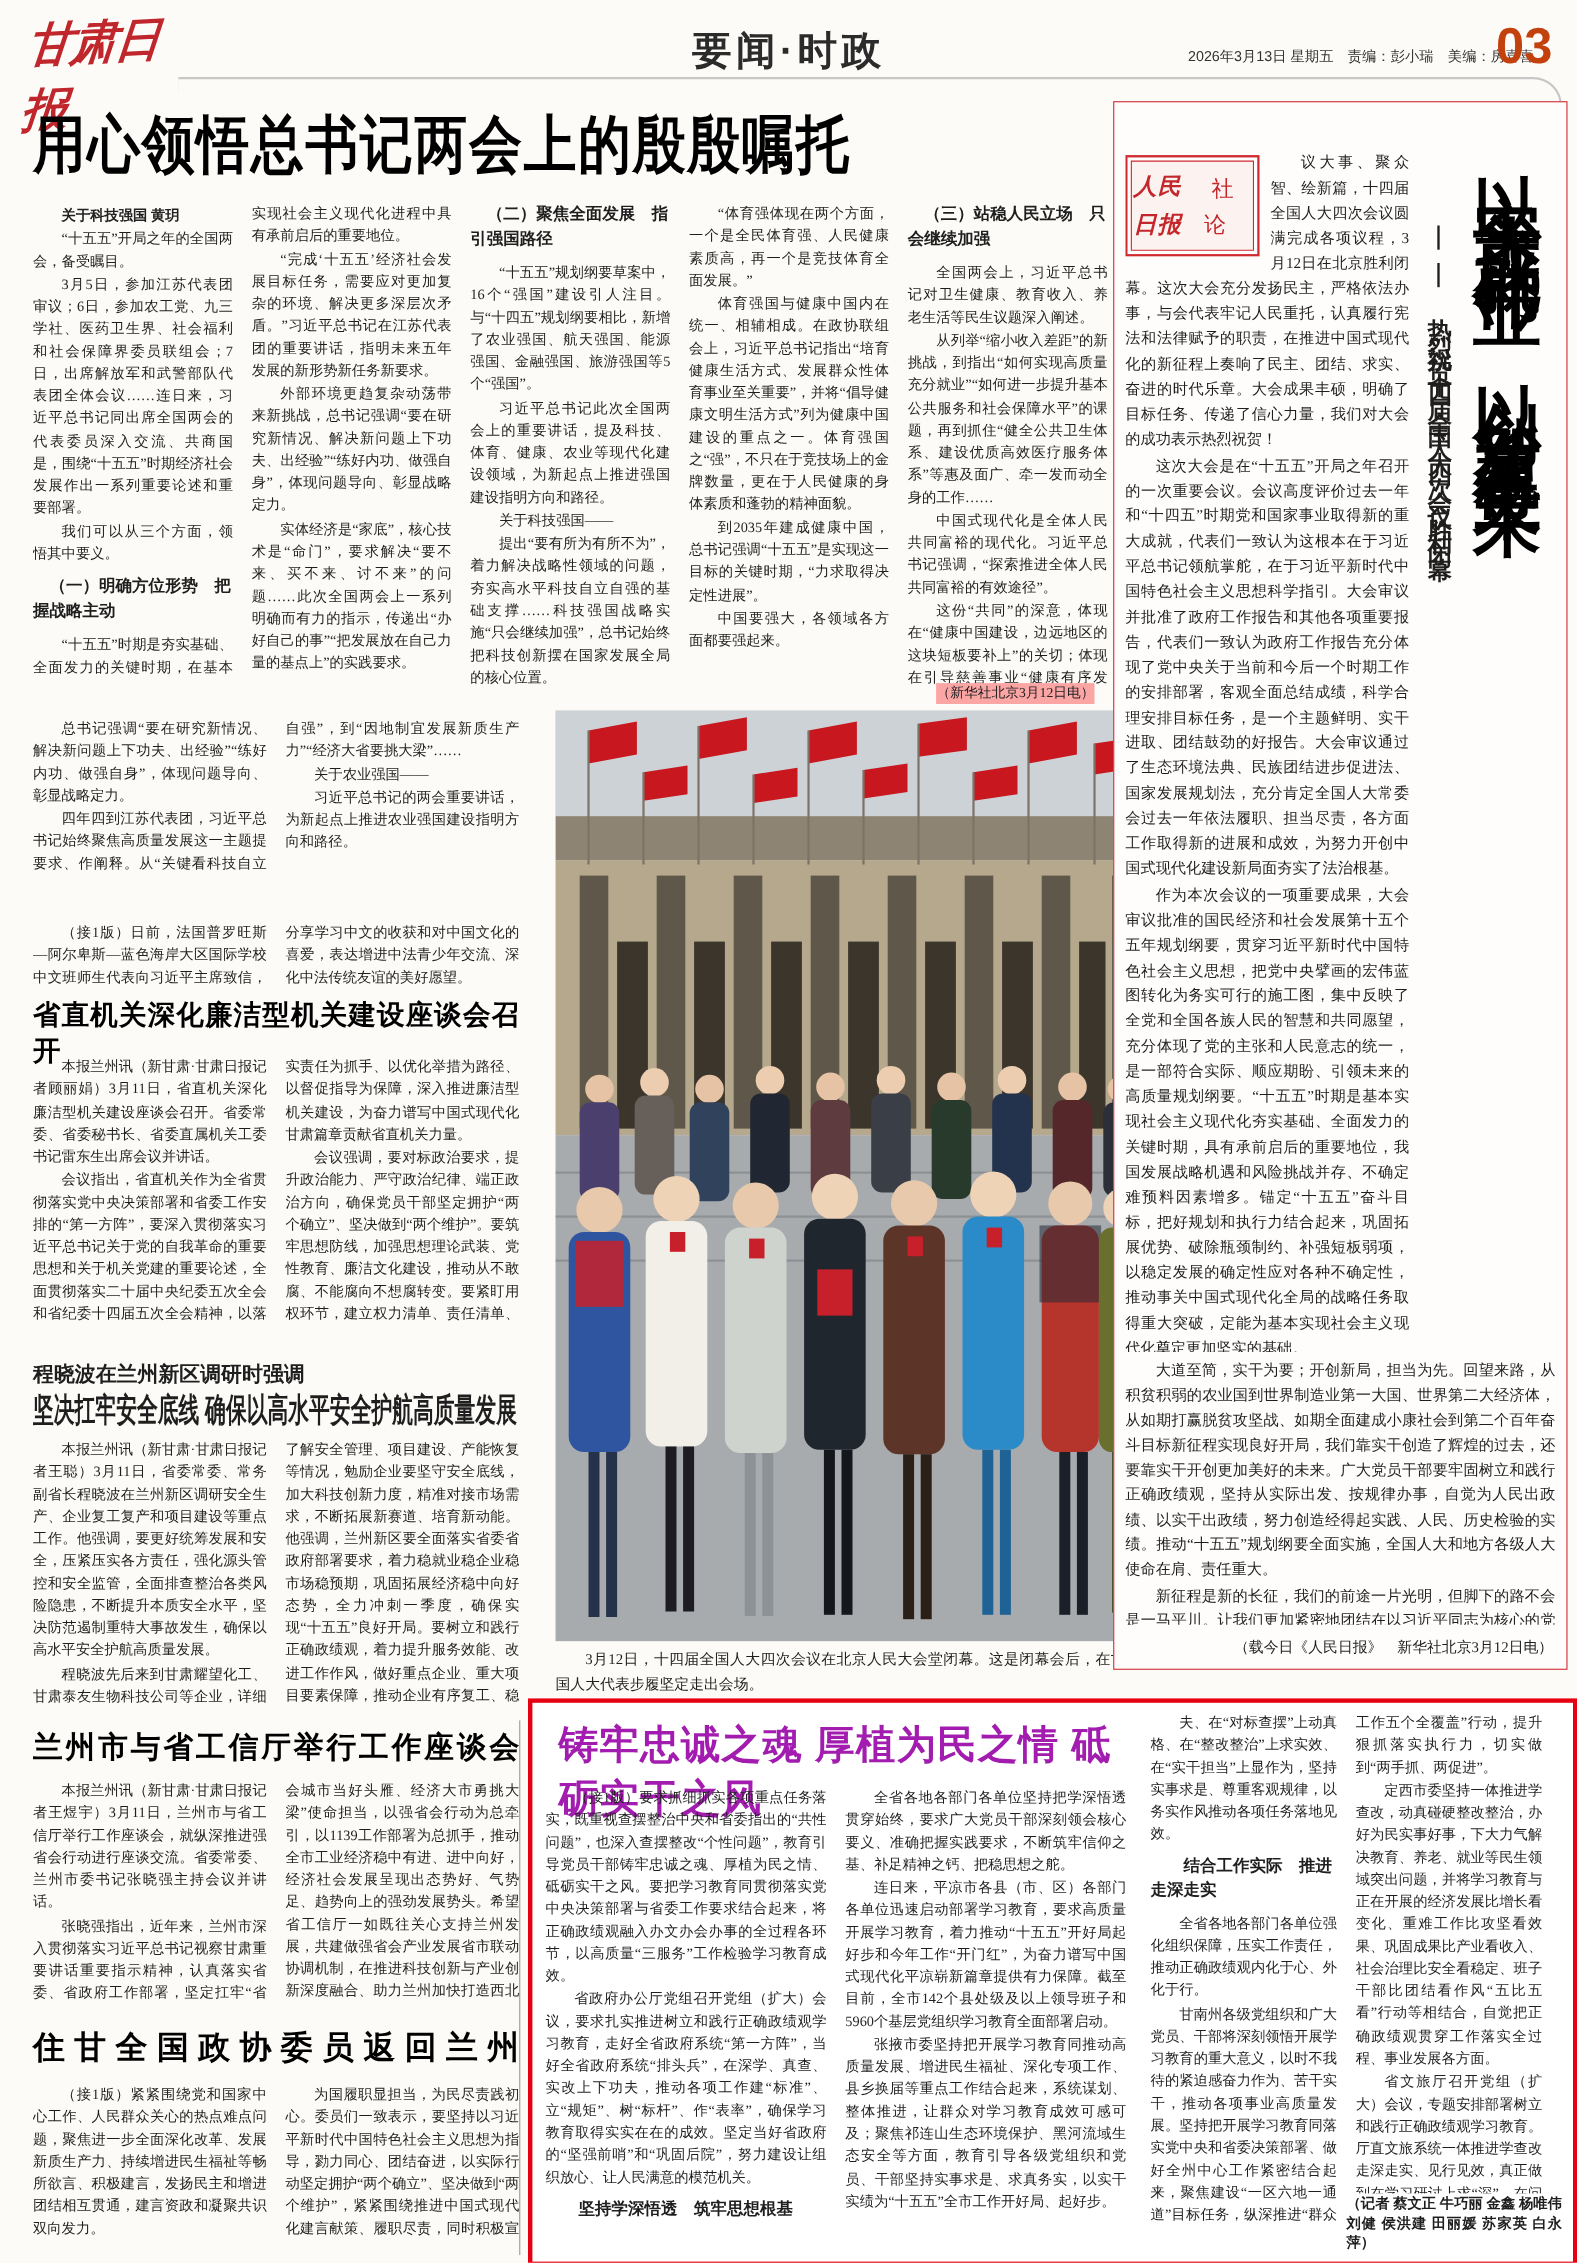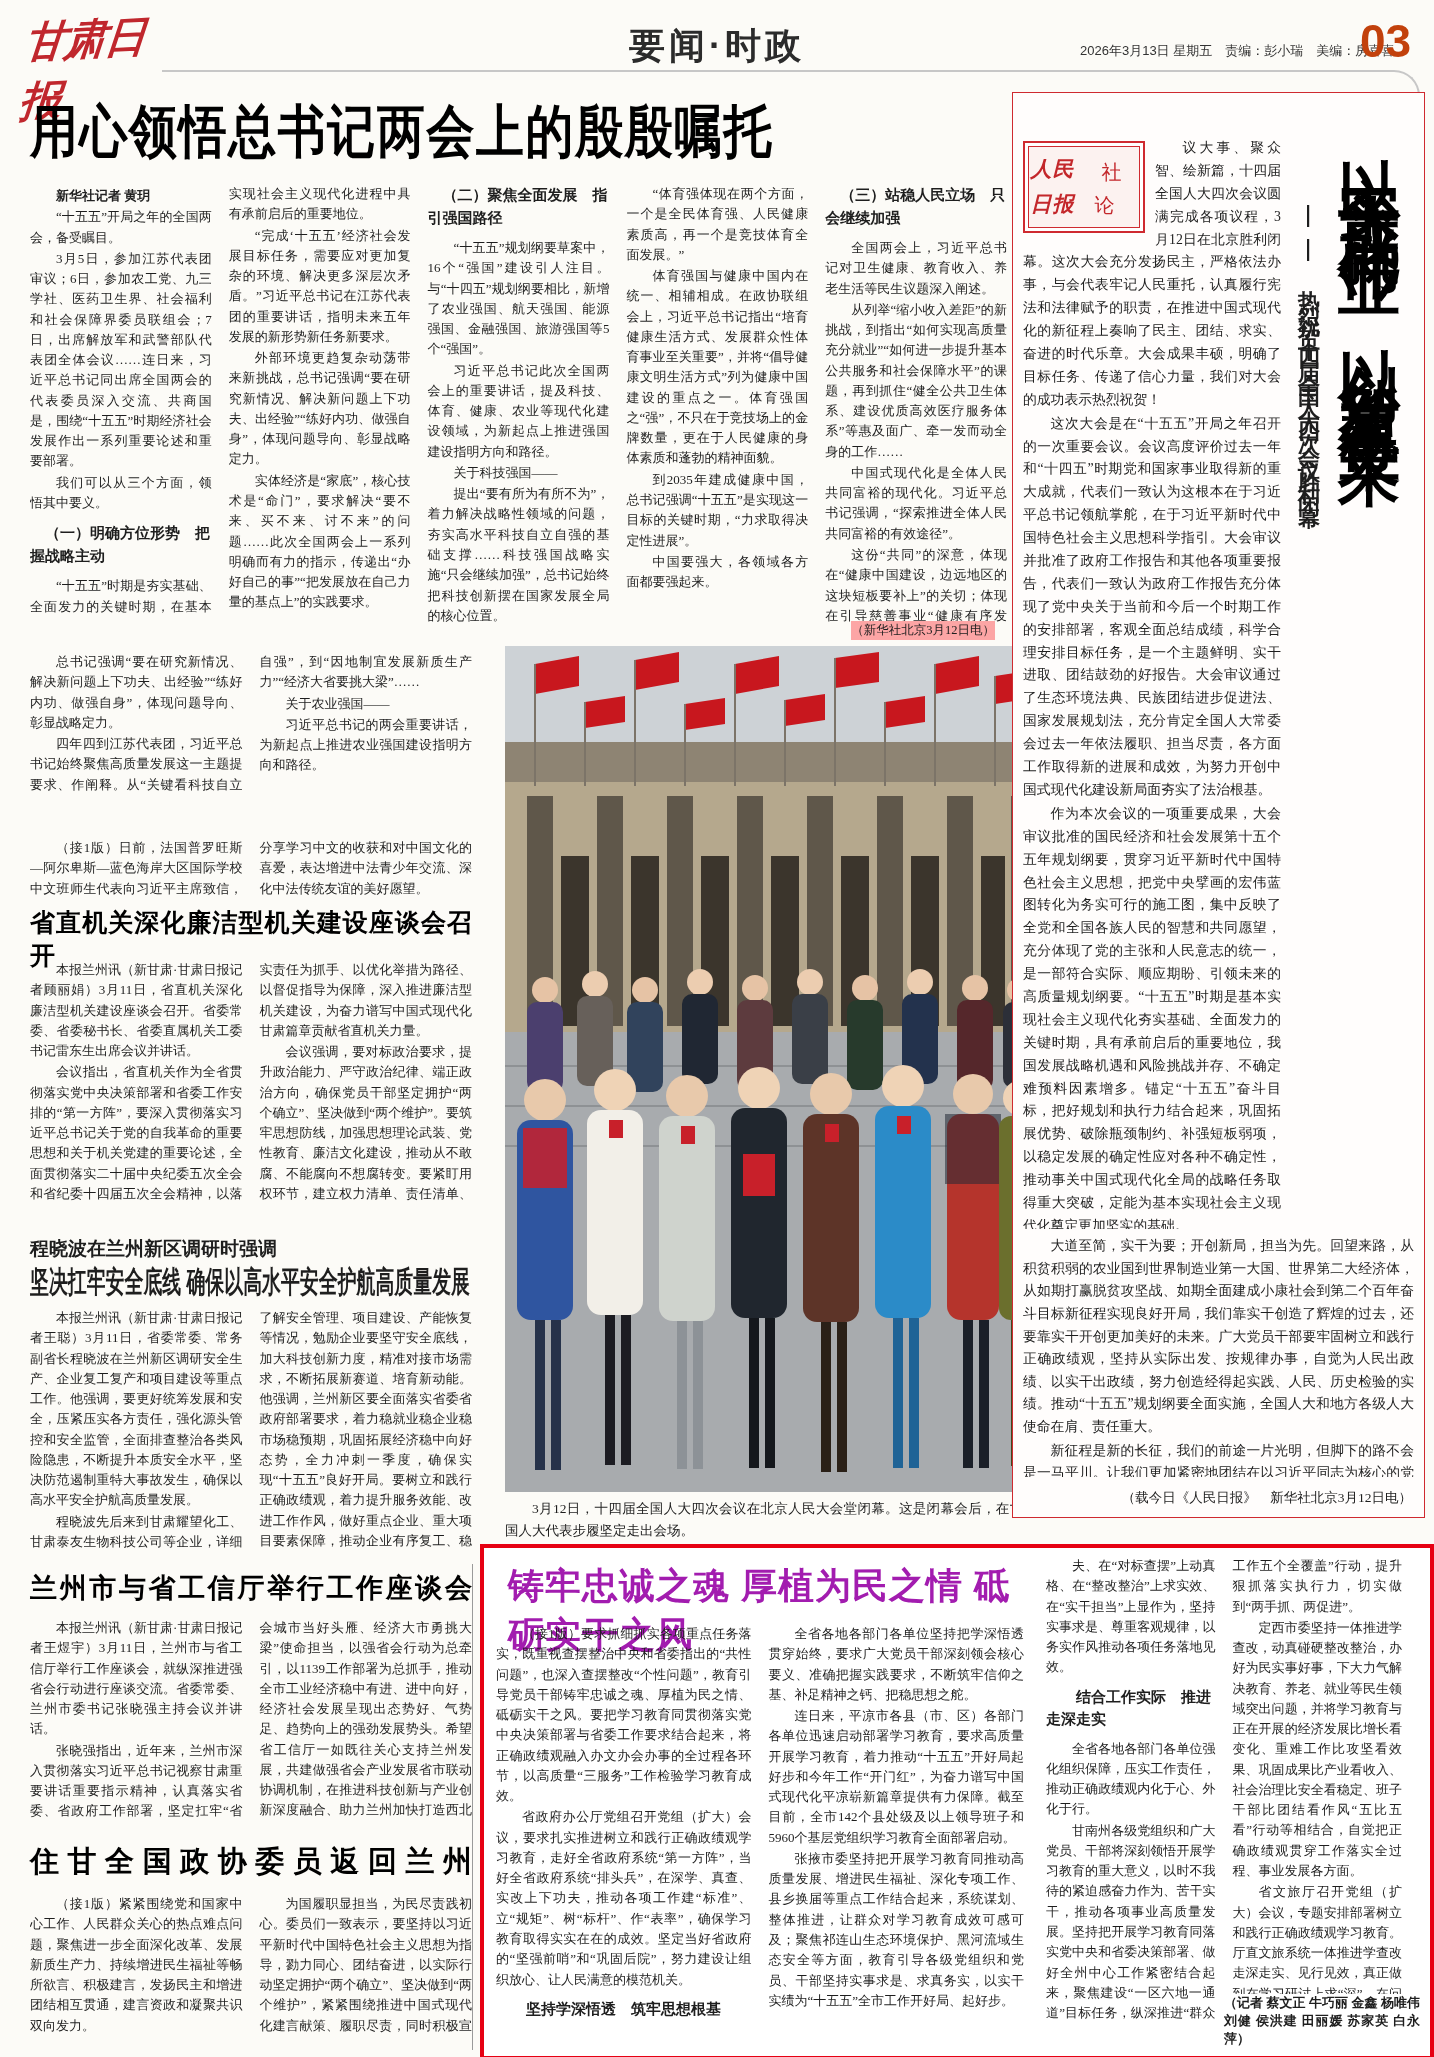--- a/index.html
+++ b/index.html
@@ -89,21 +89,21 @@
 <div class="abs masthead">甘肃日报</div>
 <div class="abs section-title">要闻·时政</div>
 <div class="abs date-line">2026年3月13日 星期五　责编：彭小瑞　美编：房喜喜</div>
 <div class="abs page-no">03</div>
 <div class="abs header-rule"></div>
 
 <div class="abs main-headline">
   <span>用心领悟总书记两会上的殷殷嘱托</span>
 </div>
 <div class="abs colflow main-body">
-  <p class="byline">新华社记者 黄玥</p>
+  <p class="byline">关于科技强国 黄玥</p>
   <p>“十五五”开局之年的全国两会，备受瞩目。</p>
   <p>3月5日，参加江苏代表团审议；6日，参加农工党、九三学社、医药卫生界、社会福利和社会保障界委员联组会；7日，出席解放军和武警部队代表团全体会议……连日来，习近平总书记同出席全国两会的代表委员深入交流、共商国是，围绕“十五五”时期经济社会发展作出一系列重要论述和重要部署。</p>
   <p>我们可以从三个方面，领悟其中要义。</p>
   <div class="subhead">（一）明确方位形势　把握战略主动</div>
   <p>“十五五”时期是夯实基础、全面发力的关键时期，在基本实现社会主义现代化进程中具有承前启后的重要地位。</p>
   <p>“完成‘十五五’经济社会发展目标任务，需要应对更加复杂的环境、解决更多深层次矛盾。”习近平总书记在江苏代表团的重要讲话，指明未来五年发展的新形势新任务新要求。</p>
   <p>外部环境更趋复杂动荡带来新挑战，总书记强调“要在研究新情况、解决新问题上下功夫、出经验”“练好内功、做强自身”，体现问题导向、彰显战略定力。</p>
   <p>实体经济是“家底”，核心技术是“命门”，要求解决“要不来、买不来、讨不来”的问题……此次全国两会上一系列明确而有力的指示，传递出“办好自己的事”“把发展放在自己力量的基点上”的实践要求。</p>
   <div class="subhead">（二）聚焦全面发展　指引强国路径</div>
   <p>“十五五”规划纲要草案中，16个“强国”建设引人注目。与“十四五”规划纲要相比，新增了农业强国、航天强国、能源强国、金融强国、旅游强国等5个“强国”。</p>

